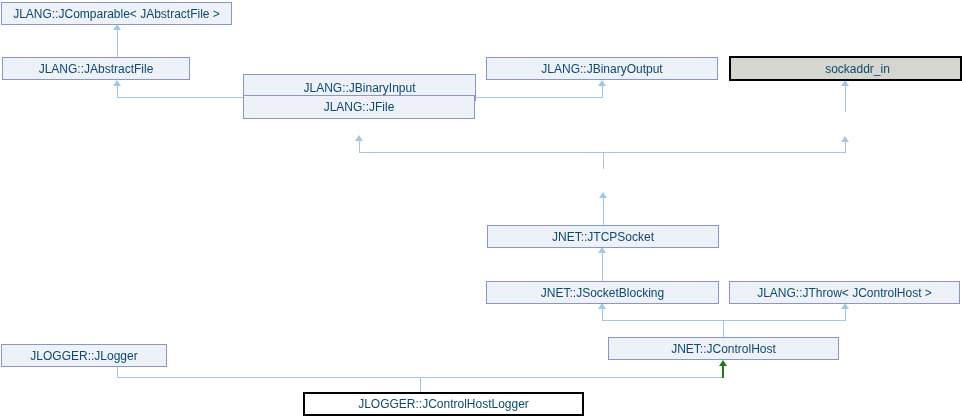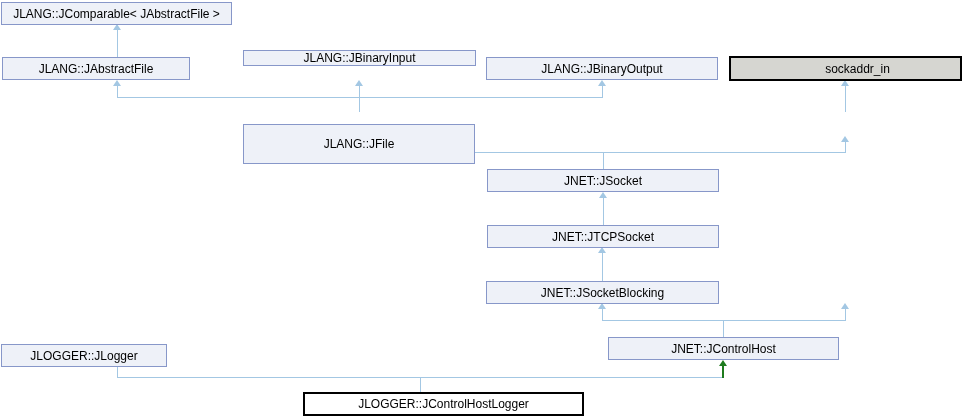--- a/index.html
+++ b/index.html
@@ -13,21 +13,21 @@
     height: 416px;
     background: #ffffff;
     overflow: hidden;
     font-family: "Liberation Sans", "DejaVu Sans", sans-serif;
   }
   .node {
     position: absolute;
     box-sizing: border-box;
     background: #eef1f8;
     border: 1px solid #8797c9;
-    color: #000000;
+    color: #0c4a6e;
     font-size: 12px;
     display: flex;
     align-items: center;
     justify-content: center;
     white-space: nowrap;
     text-align: left;
     cursor: pointer;
   }
   .node.ext {
     background: #d6d6d1;
@@ -105,35 +105,35 @@
   <div class="arrow" style="left:598px;top:247px"></div>
   <div class="arrow" style="left:598px;top:303px"></div>
   <div class="arrow" style="left:841px;top:303px"></div>
   <div class="arrow" style="left:113px;top:360px"></div>
   <div class="arrow green" style="left:719px;top:360px"></div>
 
   <div class="node" style="left:1px;top:2px;width:231px;height:23px">JLANG::JComparable&lt; JAbstractFile &gt;</div>
 
   <div class="node" style="left:2px;top:57px;width:188px;height:23px">JLANG::JAbstractFile</div>
 
-  <div class="node" style="left:243px;top:50px;width:233px;height:16px">JLANG::JBinaryInput</div>
+  <div class="node" style="left:243px;top:74px;width:233px;height:27px">JLANG::JBinaryInput</div>
 
   <div class="node" style="left:486px;top:57px;width:232px;height:23px">JLANG::JBinaryOutput</div>
 
   <div class="node ext" style="left:729px;top:56px;width:233px;height:25px">sockaddr_in</div>
 
-  <div class="node" style="left:243px;top:124px;width:232px;height:40px">JLANG::JFile</div>
+  <div class="node" style="left:243px;top:95px;width:232px;height:24px">JLANG::JFile</div>
 
 
-  <div class="node" style="left:487px;top:169px;width:232px;height:23px">JNET::JSocket</div>
 
   <div class="node" style="left:487px;top:225px;width:232px;height:23px">JNET::JTCPSocket</div>
 
   <div class="node" style="left:486px;top:281px;width:233px;height:23px">JNET::JSocketBlocking</div>
 
+  <div class="node" style="left:729px;top:281px;width:231px;height:23px">JLANG::JThrow&lt; JControlHost &gt;</div>
 
   <div class="node" style="left:1px;top:344px;width:166px;height:23px">JLOGGER::JLogger</div>
 
   <div class="node" style="left:608px;top:337px;width:231px;height:23px">JNET::JControlHost</div>
 
   <div class="node current" style="left:303px;top:392px;width:281px;height:24px">JLOGGER::JControlHostLogger</div>
 
 </div>
 
 </body></html>

